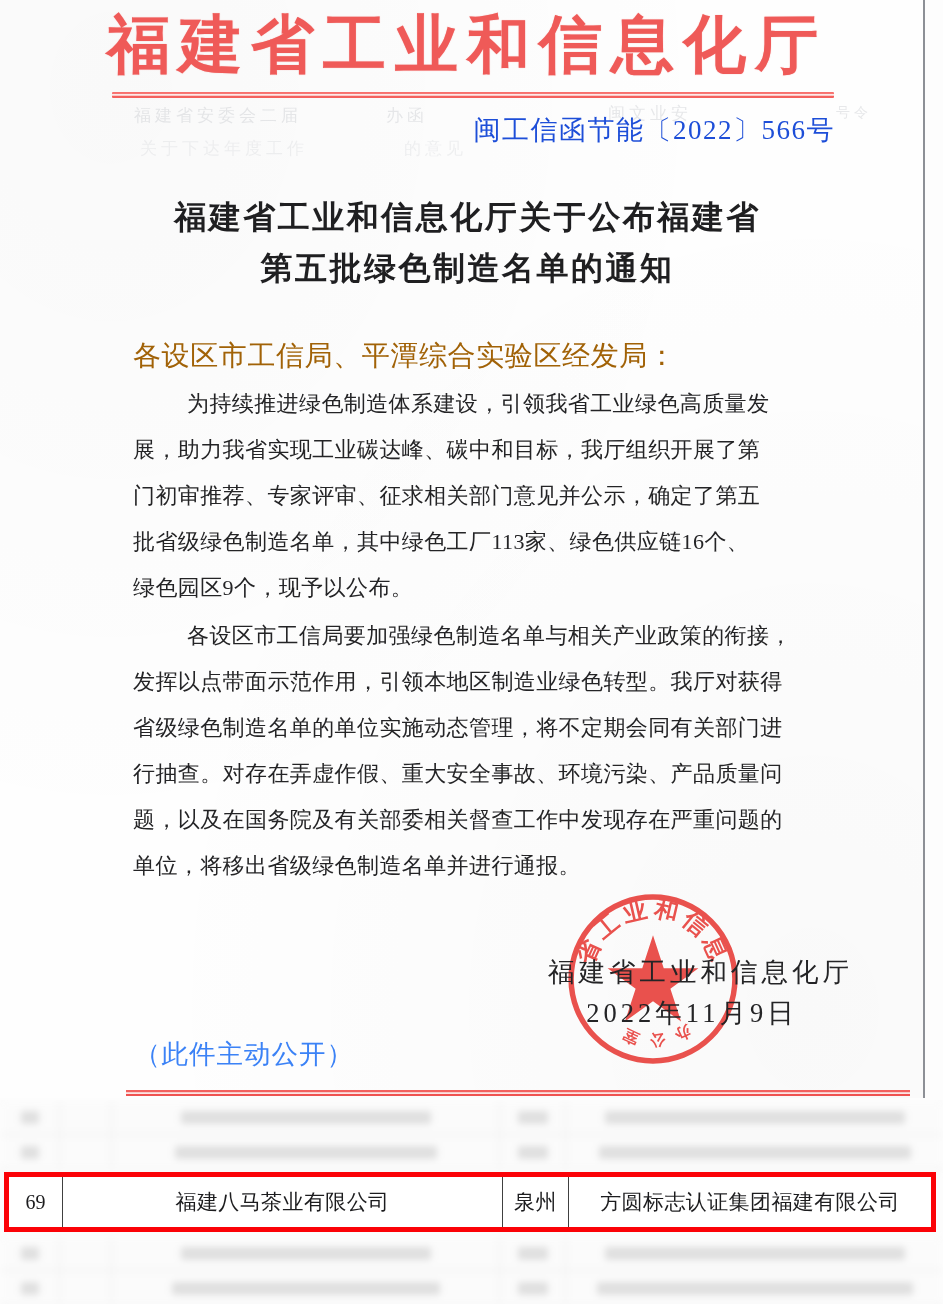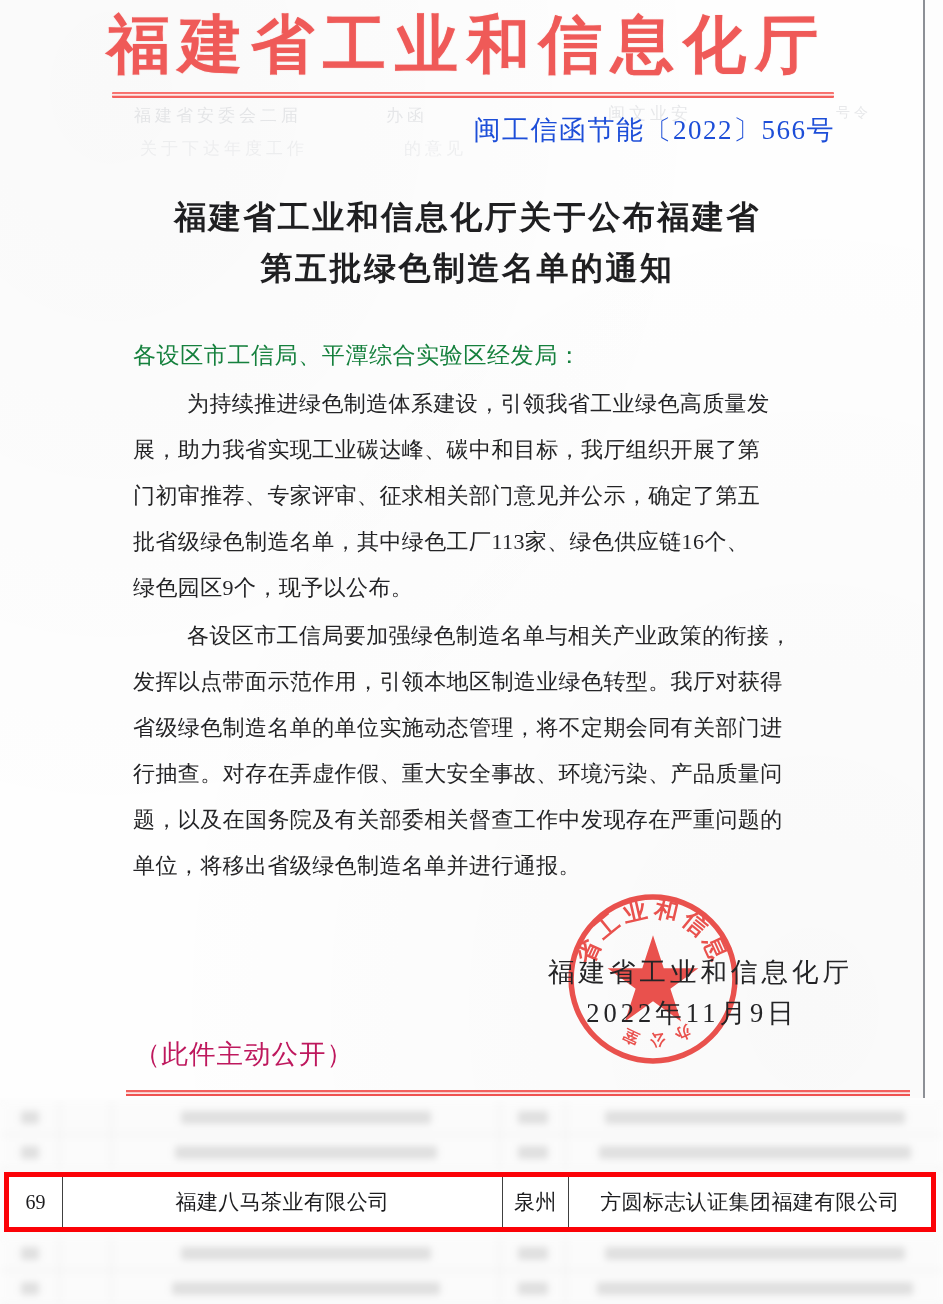--- a/index.html
+++ b/index.html
@@ -118,22 +118,22 @@
   .doc-title-line { white-space: nowrap; padding-left: 10px; }
 
   
   .body-block {
     position: absolute;
     left: 133px;
     top: 333px;
     width: 703px;
   }
   .salutation {
-    font-size: 23px;
-    color: #15803d;
+    font-size: 28px;
+    color: #a16207;
     letter-spacing: 0.6px;
     line-height: 46px;
     white-space: nowrap;
   }
   .para {
     margin-top: 2px;
   }
   .para-line {
     font-size: 22px;
     color: #242426;
@@ -176,21 +176,21 @@
     z-index: 2;
     opacity: 0.92;
   }
 
   
   .public-note {
     position: absolute;
     left: 134px;
     top: 1036px;
     font-size: 26.5px;
-    color: #be185d;
+    color: #3b82f6;
     letter-spacing: 1px;
     white-space: nowrap;
   }
 
   
   .footer-rule {
     position: absolute;
     left: 126px;
     top: 1090px;
     width: 784px;

